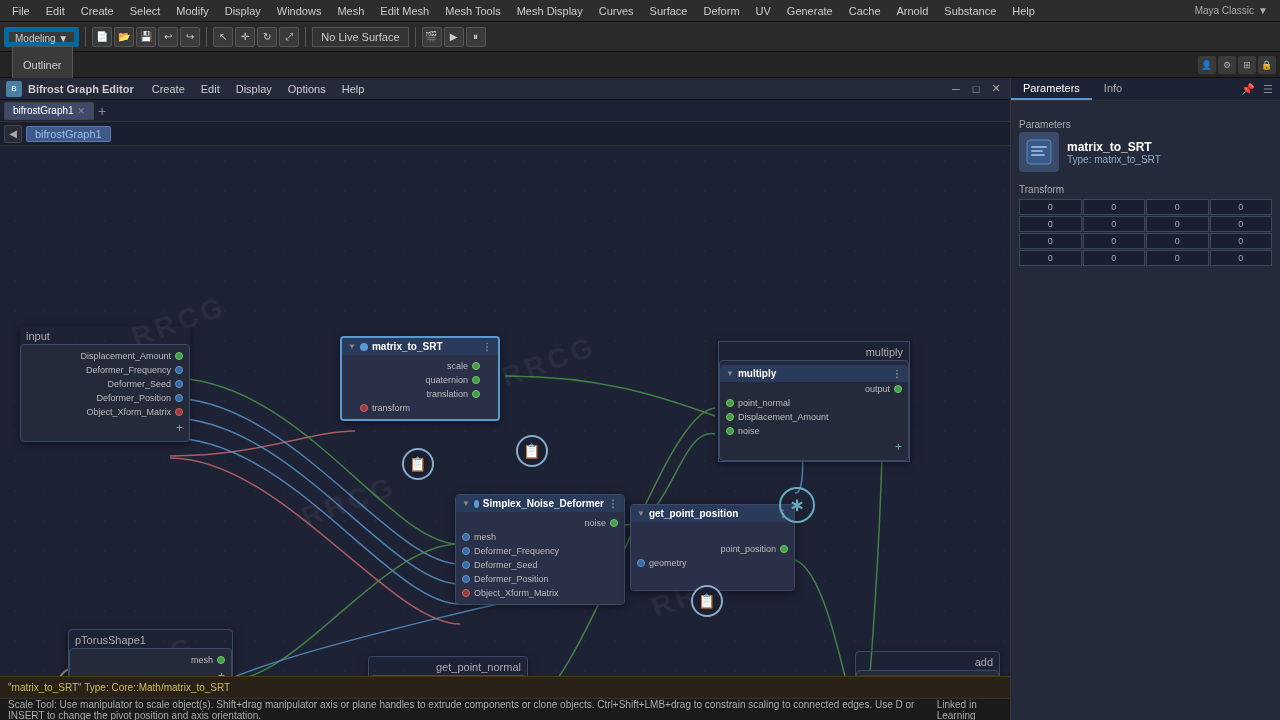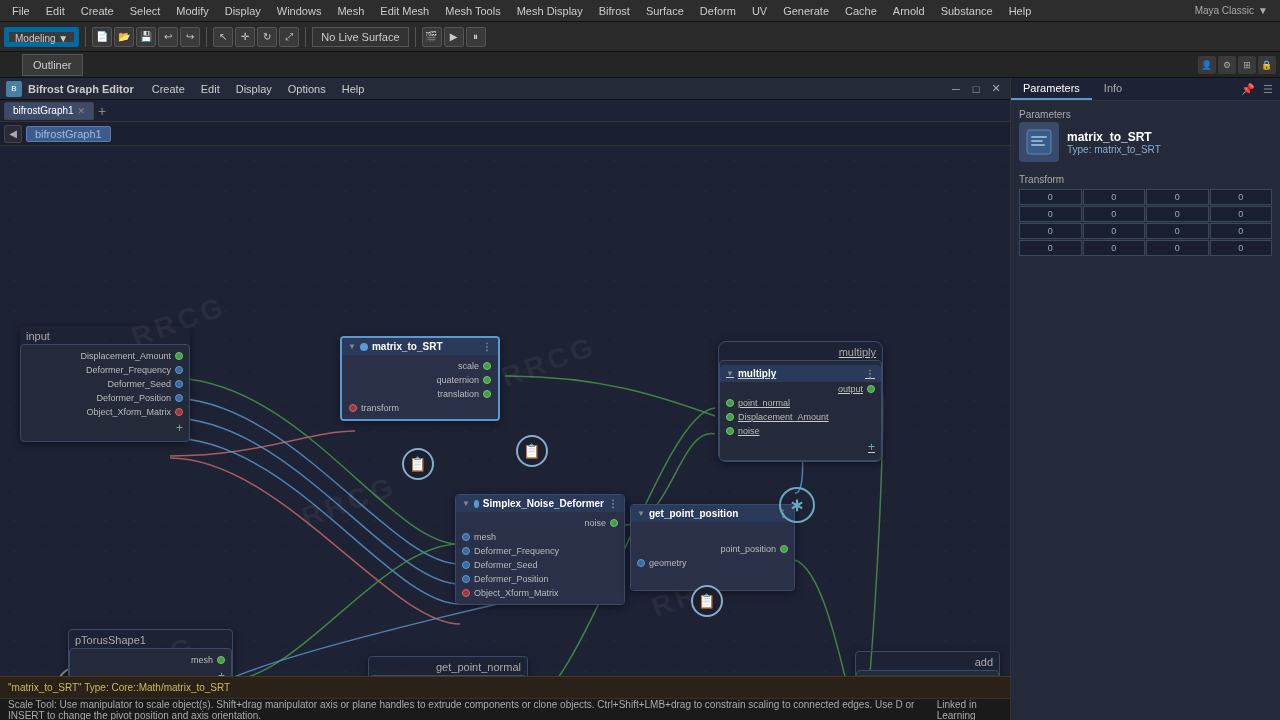--- a/index.html
+++ b/index.html
@@ -22,21 +22,21 @@
     .no-live-surface { color: #ccc; font-size: 11px; padding: 0 8px; border: 1px solid #555; height: 20px; display: flex; align-items: center; background: #333; }
     .toolbar-sep { width: 1px; height: 20px; background: #555; margin: 0 2px; }
     .toolbar-icons { display: flex; align-items: center; gap: 2px; }
     .toolbar-icon { width: 20px; height: 20px; background: #3a3a3a; border: 1px solid #555; display: flex; align-items: center; justify-content: center; cursor: pointer; font-size: 10px; border-radius: 2px; color: #ccc; }
 
     
     #viewport-header {
       display: flex; align-items: center; background: #252525; height: 26px;
       border-bottom: 1px solid #111;
     }
-    .outliner-tab { background: #3a3a3a; border: 1px solid #555; padding: 2px 10px; color: #ccc; font-size: 11px; cursor: pointer; height: 22px; display: flex; align-items: center; margin-left: 22px; }
+    .outliner-tab { background: #3a3a3a; border: 1px solid #555; padding: 18px 10px; color: #ccc; font-size: 11px; cursor: pointer; height: 22px; display: flex; align-items: center; margin-left: 12px; }
     .view-menu-bar { display: flex; align-items: center; gap: 0; margin-left: 8px; }
     .view-menu-item { padding: 2px 10px; color: #ccc; font-size: 11px; cursor: pointer; }
     .viewport-icons { margin-left: auto; display: flex; align-items: center; gap: 2px; padding-right: 4px; }
     .vp-icon { width: 18px; height: 18px; background: #3a3a3a; border-radius: 2px; display: flex; align-items: center; justify-content: center; font-size: 9px; color: #aaa; cursor: pointer; }
 
     
     #main-content { display: flex; height: calc(720px - 22px - 30px - 26px - 22px - 24px); }
 
     
     #bifrost-panel {
@@ -121,20 +121,21 @@
     }
     #info-bar {
       background: #2a2218; height: 22px; display: flex; align-items: center; padding: 0 8px;
       font-size: 10px; color: #ccb860; border-top: 1px solid #4a3a18; flex-shrink: 0;
     }
 
     
     #right-panel {
       width: 270px; background: #252a3a; border-left: 1px solid #333; display: flex; flex-direction: column;
       flex-shrink: 0;
+      gap: 10px;
     }
     #right-panel-tabs {
       display: flex; background: #1e2235; border-bottom: 1px solid #333;
     }
     .rpanel-tab { padding: 4px 12px; color: #aaa; font-size: 11px; cursor: pointer; border-bottom: 2px solid transparent; }
     .rpanel-tab.active { color: #fff; border-bottom: 2px solid #5a9ad0; }
     #right-panel-content { flex: 1; padding: 8px; overflow-y: auto; }
 
     .param-label { color: #aaa; font-size: 10px; margin-bottom: 2px; }
     .param-node-icon { width: 40px; height: 40px; background: #3a4a6a; border-radius: 4px; display: flex; align-items: center; justify-content: center; }
@@ -188,21 +189,21 @@
   <span class="menu-item">Edit</span>
   <span class="menu-item">Create</span>
   <span class="menu-item">Select</span>
   <span class="menu-item">Modify</span>
   <span class="menu-item">Display</span>
   <span class="menu-item">Windows</span>
   <span class="menu-item">Mesh</span>
   <span class="menu-item">Edit Mesh</span>
   <span class="menu-item">Mesh Tools</span>
   <span class="menu-item">Mesh Display</span>
-  <span class="menu-item">Bifrost</span>
+  <span class="menu-item">Curves</span>
   <span class="menu-item">Surface</span>
   <span class="menu-item">Deform</span>
   <span class="menu-item">UV</span>
   <span class="menu-item">Generate</span>
   <span class="menu-item">Cache</span>
   <span class="menu-item">Arnold</span>
   <span class="menu-item">Substance</span>
   <span class="menu-item">Help</span>
   <span class="workspace-label">
     <span>Maya Classic</span> ▼
@@ -349,21 +350,21 @@
         </div>
       </div>
 
       <div class="node node-border-top-blue" style="left:340px; top:190px; width:160px; border:2px solid #5a9ad0; border-radius:4px;">
         <div class="node-header" style="background:#2a3a5a;">
           <div class="node-collapse">▼</div>
           <div class="node-title-dot"></div>
           <span>matrix_to_SRT</span>
           <span class="node-menu-btn">⋮</span>
         </div>
-        <div style="background:#2a3048; border-radius:0 0 4px 4px; padding:4px 1px;">
+        <div style="background:#2a3048; border-radius:0 0 4px 4px; padding:4px 12px;">
           <div class="node-port-row">
             <span style="flex:1; text-align:right;">scale</span>
             <div class="port-dot green"></div>
           </div>
           <div class="node-port-row">
             <span style="flex:1; text-align:right;">quaternion</span>
             <div class="port-dot green"></div>
           </div>
           <div class="node-port-row">
             <span style="flex:1; text-align:right;">translation</span>
@@ -434,21 +435,21 @@
             <div class="port-dot blue"></div>
             <span>geometry</span>
           </div>
         </div>
 
         <div style="position:absolute; left:60px; top:80px;">
           <div class="doc-icon">📋</div>
         </div>
       </div>
 
-      <div class="node" style="left:718px; top:195px; width:165px; border:1px solid #3a4a6a; border-radius:8px;text-decoration:underline;">
+      <div class="node" style="left:718px; top:195px; width:192px; border:1px solid #3a4a6a; border-radius:0;">
         <div style="font-size:11px; color:#aaa; padding:4px 6px 2px; text-align:right;">multiply</div>
         <div style="background:#252a3a; border:1px solid #3a4a6a; border-radius:4px; padding:4px 0;">
           <div class="node-header" style="background:#2a3a5a; border-radius:4px 4px 0 0;">
             <div class="node-collapse">▼</div>
             <span>multiply</span>
             <span class="node-menu-btn">⋮</span>
           </div>
           <div>
             <div class="node-port-row">
               <span style="flex:1; text-align:right;">output</span>

